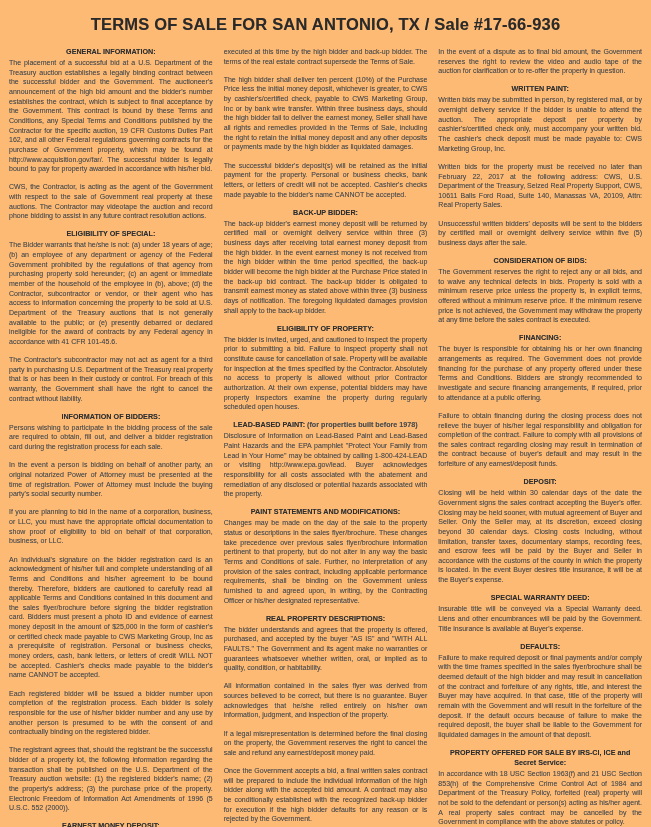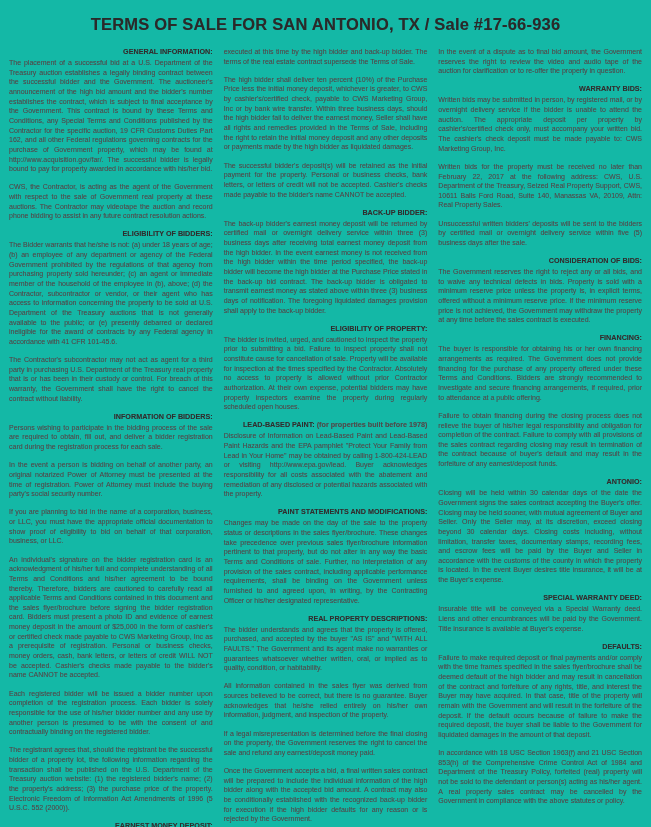--- a/index.html
+++ b/index.html
@@ -5,21 +5,21 @@
   * { margin: 0; padding: 0; box-sizing: border-box; }
   html, body { background: #ffffff; }
   body {
     width: 651px; height: 827px;
     font-family: "Liberation Sans", sans-serif;
     overflow: hidden;
   }
   .page {
     width: 651px; height: 827px;
     padding: 6px 9px 4px 9px;
-    background: #14b8a6;
+    background: #fdba74;
     overflow: hidden;
   }
   .title {
     text-align: center;
     font-size: 16.5px;
     font-weight: bold;
     color: #2a2a2a;
     letter-spacing: 0.2px;
     margin: 9px 0 13px 0;
     text-shadow: 0 0 0.5px rgba(60,60,60,0.45);
@@ -35,37 +35,37 @@
     line-height: 1.38;
     text-align: justify;
     color: #4d4d4d;
     text-shadow: 0 0 0.4px rgba(90,90,90,0.5);
   }
   .heading {
     font-weight: bold;
     color: #2e2e2e;
     font-size: 7.2px;
     margin-bottom: 1px;
-    text-align: right;
+    text-align: center;
   }
   .heading .note { font-weight: bold; color: #4d4d4d; }
   .para { margin-bottom: 8.5px; }
   .col .para:last-child { margin-bottom: 0; }
 </style>
 </head>
 <body>
 
 <div class="page">
   <h1 class="title">TERMS OF SALE FOR SAN ANTONIO, TX /  Sale #17-66-936</h1>
   <div class="columns" id="columns">
       <div class="col">
         <div class="heading"><span>GENERAL INFORMATION:</span></div>
         <p class="para">The placement of a successful bid at a U.S. Department of the Treasury auction establishes a legally binding contract between the successful bidder and the Government. The auctioneer's announcement of the high bid amount and the bidder's number establishes the contract, which is subject to final acceptance by the Government. This contract is bound by these Terms and Conditions, any Special Terms and Conditions published by the Contractor for the specific auction, 19 CFR Customs Duties Part 162, and all other Federal regulations governing contracts for the purchase of Government property, which may be found at http://www.acquisition.gov/far/. The successful bidder is legally bound to pay for property awarded in accordance with his/her bid.</p>
         <p class="para">CWS, the Contractor, is acting as the agent of the Government with respect to the sale of Government real property at these auctions. The Contractor may videotape the auction and record phone bidding to assist in any future contract resolution actions.</p>
-        <div class="heading"><span>ELIGIBILITY OF BIDDERS:</span></div>
+        <div class="heading"><span>ELIGIBILITY OF SPECIAL:</span></div>
         <p class="para">The Bidder warrants that he/she is not: (a) under 18 years of age; (b) an employee of any department or agency of the Federal Government prohibited by the regulations of that agency from purchasing property sold hereunder; (c) an agent or immediate member of the household of the employee in (b), above; (d) the Contractor, subcontractor or vendor, or their agent who has access to information concerning the property to be sold at U.S. Department of the Treasury auctions that is not generally available to the public; or (e) presently debarred or declared ineligible for the award of contracts by any Federal agency in accordance with 41 CFR 101-45.6.</p>
         <p class="para">The Contractor's subcontractor may not act as agent for a third party in purchasing U.S. Department of the Treasury real property that is or has been in their custody or control. For breach of this warranty, the Government shall have the right to cancel the contract without liability.</p>
         <div class="heading"><span>INFORMATION OF BIDDERS:</span></div>
         <p class="para">Persons wishing to participate in the bidding process of the sale are required to obtain, fill out, and deliver a bidder registration card during the registration process for each sale.</p>
         <p class="para">In the event a person is bidding on behalf of another party, an original notarized Power of Attorney must be presented at the time of registration. Power of Attorney must include the buying party's social security number.</p>
         <p class="para">If you are planning to bid in the name of a corporation, business, or LLC, you must have the appropriate official documentation to show proof of eligibility to bid on behalf of that corporation, business, or LLC.</p>
         <p class="para">An individual's signature on the bidder registration card is an acknowledgment of his/her full and complete understanding of all Terms and Conditions and his/her agreement to be bound thereby. Therefore, bidders are cautioned to carefully read all applicable Terms and Conditions contained in this document and the sales flyer/brochure before signing the bidder registration card. Bidders must present a photo ID and evidence of earnest money deposit in the amount of $25,000 in the form of cashier's or certified check made payable to CWS Marketing Group, Inc as a prerequisite of registration. Personal or business checks, money orders, cash, bank letters, or letters of credit WILL NOT be accepted. Cashier's checks made payable to the bidder's name CANNOT be accepted.</p>
         <p class="para">Each registered bidder will be issued a bidder number upon completion of the registration process. Each bidder is solely responsible for the use of his/her bidder number and any use by another person is presumed to be with the consent of and contractually binding on the registered bidder.</p>
         <p class="para">The registrant agrees that, should the registrant be the successful bidder of a property lot, the following information regarding the transaction shall be published on the U.S. Department of the Treasury auction website: (1) the registered bidder's name; (2) the property's address; (3) the purchase price of the property. Electronic Freedom of Information Act Amendments of 1996 (5 U.S.C. 552 (2000)).</p>
         <div class="heading"><span>EARNEST MONEY DEPOSIT:</span></div>
@@ -83,31 +83,32 @@
         <div class="heading"><span>PAINT STATEMENTS AND MODIFICATIONS:</span></div>
         <p class="para">Changes may be made on the day of the sale to the property status or descriptions in the sales flyer/brochure. These changes take precedence over previous sales flyer/brochure information pertinent to that property, but do not alter in any way the basic Terms and Conditions of sale. Further, no interpretation of any provision of the sales contract, including applicable performance requirements, shall be binding on the Government unless furnished to and agreed upon, in writing, by the Contracting Officer or his/her designated representative.</p>
         <div class="heading"><span>REAL PROPERTY DESCRIPTIONS:</span></div>
         <p class="para">The bidder understands and agrees that the property is offered, purchased, and accepted by the buyer "AS IS" and "WITH ALL FAULTS." The Government and its agent make no warranties or guarantees whatsoever whether written, oral, or implied as to quality, condition, or habitability.</p>
         <p class="para">All information contained in the sales flyer was derived from sources believed to be correct, but there is no guarantee. Buyer acknowledges that he/she relied entirely on his/her own information, judgment, and inspection of the property.</p>
         <p class="para">If a legal misrepresentation is determined before the final closing on the property, the Government reserves the right to cancel the sale and refund any earnest/deposit money paid.</p>
         <p class="para">Once the Government accepts a bid, a final written sales contract will be prepared to include the individual information of the high bidder along with the accepted bid amount. A contract may also be conditionally established with the recognized back-up bidder for execution if the high bidder defaults for any reason or is rejected by the Government.</p>
       </div>
       <div class="col">
         <p class="para">In the event of a dispute as to final bid amount, the Government reserves the right to review the video and audio tape of the auction for clarification or to re-offer the property in question.</p>
-        <div class="heading"><span>WARRANTY BIDS:</span></div>
+        <div class="heading"><span>WRITTEN PAINT:</span></div>
         <p class="para">Written bids may be submitted in person, by registered mail, or by overnight delivery service if the bidder is unable to attend the auction. The appropriate deposit per property by cashier's/certified check only, must accompany your written bid. The cashier's check deposit must be made payable to: CWS Marketing Group, Inc.</p>
         <p class="para">Written bids for the property must be received no later than February 22, 2017 at the following address: CWS, U.S. Department of the Treasury, Seized Real Property Support, CWS, 10611 Balls Ford Road, Suite 140, Manassas VA, 20109, Attn: Real Property Sales.</p>
         <p class="para">Unsuccessful written bidders' deposits will be sent to the bidders by certified mail or overnight delivery service within five (5) business days after the sale.</p>
         <div class="heading"><span>CONSIDERATION OF BIDS:</span></div>
         <p class="para">The Government reserves the right to reject any or all bids, and to waive any technical defects in bids. Property is sold with a minimum reserve price unless the property is, in explicit terms, offered without a minimum reserve price. If the minimum reserve price is not achieved, the Government may withdraw the property at any time before the sales contract is executed.</p>
         <div class="heading"><span>FINANCING:</span></div>
         <p class="para">The buyer is responsible for obtaining his or her own financing arrangements as required. The Government does not provide financing for the purchase of any property offered under these Terms and Conditions. Bidders are strongly recommended to investigate and secure financing arrangements, if required, prior to attendance at a public offering.</p>
         <p class="para">Failure to obtain financing during the closing process does not relieve the buyer of his/her legal responsibility and obligation for completion of the contract. Failure to comply with all provisions of the sales contract regarding closing may result in termination of the contract because of buyer's default and may result in the forfeiture of any earnest/deposit funds.</p>
-        <div class="heading"><span>ANTONIO:</span></div>
+        <div class="heading"><span>DEPOSIT:</span></div>
         <p class="para">Closing will be held within 30 calendar days of the date the Government signs the sales contract accepting the Buyer's offer. Closing may be held sooner, with mutual agreement of Buyer and Seller. Only the Seller may, at its discretion, exceed closing beyond 30 calendar days. Closing costs including, without limitation, transfer taxes, documentary stamps, recording fees, and escrow fees will be paid by the Buyer and Seller in accordance with the customs of the county in which the property is located. In the event Buyer desires title insurance, it will be at the Buyer's expense.</p>
         <div class="heading"><span>SPECIAL WARRANTY DEED:</span></div>
         <p class="para">Insurable title will be conveyed via a Special Warranty deed. Liens and other encumbrances will be paid by the Government. Title insurance is available at Buyer's expense.</p>
         <div class="heading"><span>DEFAULTS:</span></div>
         <p class="para">Failure to make required deposit or final payments and/or comply with the time frames specified in the sales flyer/brochure shall be deemed default of the high bidder and may result in cancellation of the contract and forfeiture of any rights, title, and interest the Buyer may have acquired. In that case, title of the property will remain with the Government and will result in the forfeiture of the deposit. If the default occurs because of failure to make the required deposit, the buyer shall be liable to the Government for liquidated damages in the amount of that deposit.</p>
+        <div class="heading"><span>PROPERTY OFFERED FOR SALE BY IRS-CI, ICE and Secret Service:</span></div>
         <p class="para">In accordance with 18 USC Section 1963(f) and 21 USC Section 853(h) of the Comprehensive Crime Control Act of 1984 and Department of the Treasury Policy, forfeited (real) property will not be sold to the defendant or person(s) acting as his/her agent. A real property sales contract may be cancelled by the Government in compliance with the above statutes or policy.</p>
       </div>
     </div>
 </div>
 
 </body></html>

